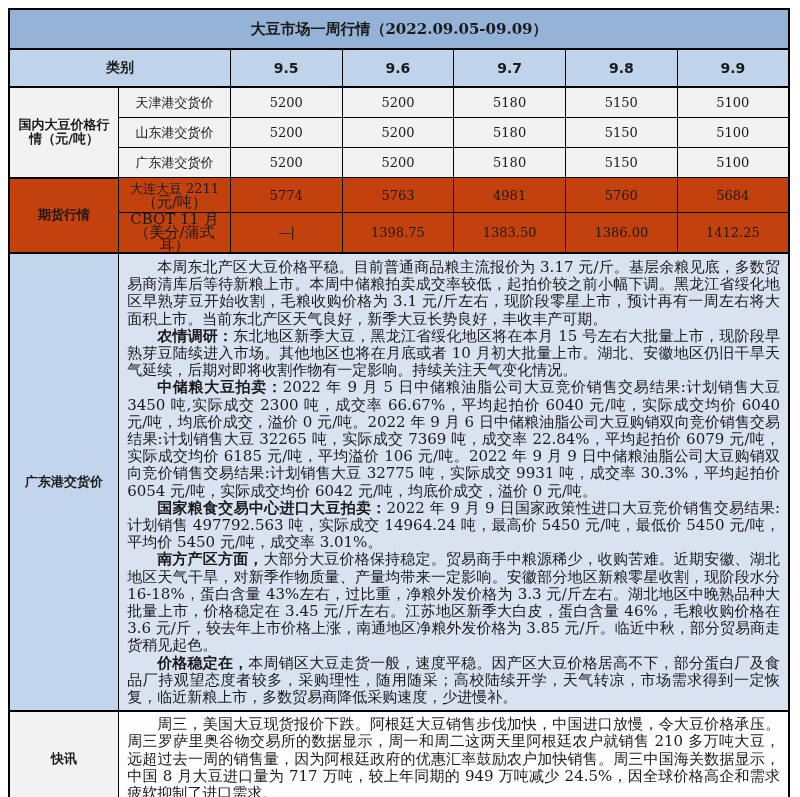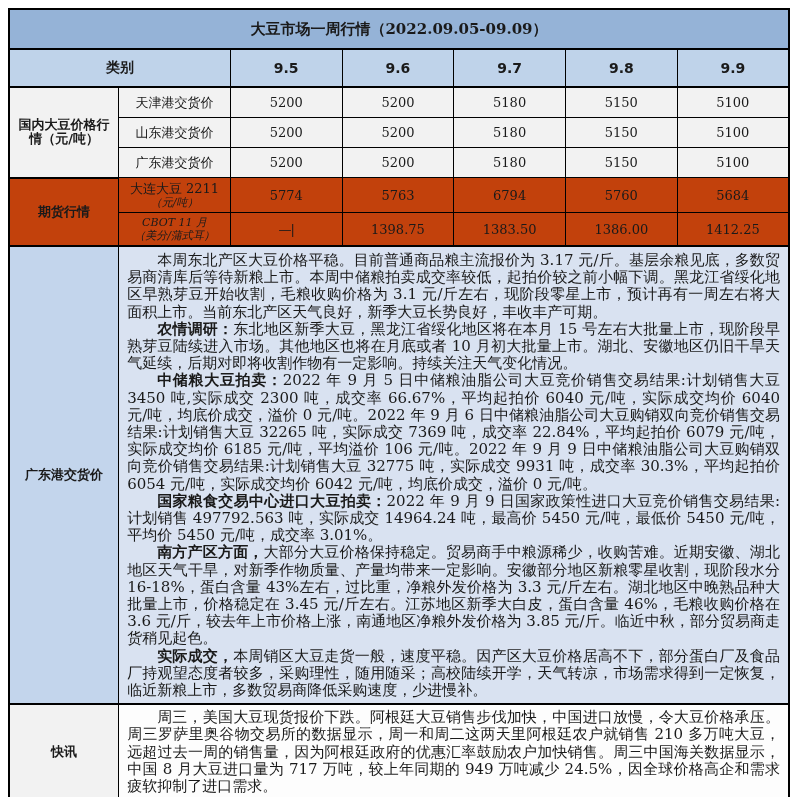--- a/index.html
+++ b/index.html
@@ -10,21 +10,21 @@
   col.c-sec{width:108px;} col.c-name{width:110px;} col.c-d{width:110px;}
   
   tr.r-title td{height:38px;background:#95b3d7;text-align:center;font-weight:bold;font-size:15px;border-bottom:2px solid #000;}
   tr.r-head td{height:36px;background:#bfd3ea;text-align:center;font-weight:bold;font-size:14px;font-family:"DejaVu Sans","Liberation Sans",sans-serif;border-bottom:2px solid #000;}
   tr.r-price td{height:29px;background:#f2f2f2;text-align:center;font-size:13px;}
   tr.r-fut td{background:#c2410c;text-align:center;font-size:13px;}
   tr.r-fut1 td{height:34px;}
   tr.r-fut2 td{height:32px;}
   td.seclabel{background:#f2f2f2;text-align:center;font-weight:bold;font-size:13px;font-family:"DejaVu Sans","Liberation Sans",sans-serif;border-top:2px solid #000;}
   td.rowname{font-size:13px;text-align:center;background:#f2f2f2;}
-  td.rowname .sub{font-size:11px;display:block;line-height:13px;font-style:italic;}
+  td.rowname .sub{font-size:15px;display:block;line-height:13px;}
   .twoline{line-height:14px;}
   tr.r-comm td.seclabel{background:#c3d5ec;}
   td.commbody{background:#d9e2f1;vertical-align:top;padding:5px 8px 4px 8px;border-top:2px solid #000;}
   td.commbody p, td.expbody p{margin:0;text-indent:2em;font-size:15px;line-height:17.2px;text-align:justify;}
   td.expbody{background:#fdfdfd;vertical-align:top;padding:4px 8px;border-top:2px solid #000;}
   tr.r-exp td.seclabel{vertical-align:middle;}
   tr.r-note td{height:24px;background:#aac6e4;font-size:13px;border-top:2px solid #000;}
   tr.r-note td.seclabel{background:#aac6e4;border-top:2px solid #000;margin-left:31px;}
   tr.r-note td.notebody{padding-left:4px;text-indent:2em;}
   b.lead{font-family:"DejaVu Sans","Liberation Sans",sans-serif;font-weight:bold;margin-top:32px;}
@@ -82,21 +82,21 @@
     <td>5180</td>
     <td>5150</td>
     <td>5100</td>
   </tr>
 
   <tr class="r-fut r-fut1">
     <td class="seclabel" rowspan="2">期货行情</td>
     <td class="rowname twoline"><span>大连大豆 2211</span><span class="sub">（元/吨）</span></td>
     <td>5774</td>
     <td>5763</td>
-    <td>6794</td>
+    <td>4981</td>
     <td>5760</td>
     <td>5684</td>
   </tr>
   <tr class="r-fut r-fut2">
     <td class="rowname twoline">
           <span class="sub">CBOT 11 月</span>
           <span class="sub">（美分/蒲式耳）</span>
         </td>
     <td class="cbot-na">—|</td>
     <td>1398.75</td>
@@ -106,21 +106,21 @@
   </tr>
 
   <tr class="r-comm">
     <td class="seclabel">广东港交货价</td>
     <td class="commbody" colspan="6">
       <p><b class="lead"></b><span>本周东北产区大豆价格平稳。目前普通商品粮主流报价为 3.17 元/斤。基层余粮见底，多数贸易商清库后等待新粮上市。本周中储粮拍卖成交率较低，起拍价较之前小幅下调。黑龙江省绥化地区早熟芽豆开始收割，毛粮收购价格为 3.1 元/斤左右，现阶段零星上市，预计再有一周左右将大面积上市。当前东北产区天气良好，新季大豆长势良好，丰收丰产可期。</span></p>
       <p><b class="lead">农情调研：</b><span>东北地区新季大豆，黑龙江省绥化地区将在本月 15 号左右大批量上市，现阶段早熟芽豆陆续进入市场。其他地区也将在月底或者 10 月初大批量上市。湖北、安徽地区仍旧干旱天气延续，后期对即将收割作物有一定影响。持续关注天气变化情况。</span></p>
       <p><b class="lead">中储粮大豆拍卖：</b><span>2022 年 9 月 5 日中储粮油脂公司大豆竞价销售交易结果:计划销售大豆 3450 吨,实际成交 2300 吨，成交率 66.67%，平均起拍价 6040 元/吨，实际成交均价 6040 元/吨，均底价成交，溢价 0 元/吨。2022 年 9 月 6 日中储粮油脂公司大豆购销双向竞价销售交易结果:计划销售大豆 32265 吨，实际成交 7369 吨，成交率 22.84%，平均起拍价 6079 元/吨，实际成交均价 6185 元/吨，平均溢价 106 元/吨。2022 年 9 月 9 日中储粮油脂公司大豆购销双向竞价销售交易结果:计划销售大豆 32775 吨，实际成交 9931 吨，成交率 30.3%，平均起拍价 6054 元/吨，实际成交均价 6042 元/吨，均底价成交，溢价 0 元/吨。</span></p>
       <p><b class="lead">国家粮食交易中心进口大豆拍卖：</b><span>2022 年 9 月 9 日国家政策性进口大豆竞价销售交易结果:计划销售 497792.563 吨，实际成交 14964.24 吨，最高价 5450 元/吨，最低价 5450 元/吨，平均价 5450 元/吨，成交率 3.01%。</span></p>
       <p><b class="lead">南方产区方面，</b><span>大部分大豆价格保持稳定。贸易商手中粮源稀少，收购苦难。近期安徽、湖北地区天气干旱，对新季作物质量、产量均带来一定影响。安徽部分地区新粮零星收割，现阶段水分 16-18%，蛋白含量 43%左右，过比重，净粮外发价格为 3.3 元/斤左右。湖北地区中晚熟品种大批量上市，价格稳定在 3.45 元/斤左右。江苏地区新季大白皮，蛋白含量 46%，毛粮收购价格在 3.6 元/斤，较去年上市价格上涨，南通地区净粮外发价格为 3.85 元/斤。临近中秋，部分贸易商走货稍见起色。</span></p>
-      <p><b class="lead">实际成交，</b><span>本周销区大豆走货一般，速度平稳。因产区大豆价格居高不下，部分蛋白厂及食品厂持观望态度者较多，采购理性，随用随采；高校陆续开学，天气转凉，市场需求得到一定恢复，临近新粮上市，多数贸易商降低采购速度，少进慢补。</span></p>
+      <p><b class="lead">价格稳定在，</b><span>本周销区大豆走货一般，速度平稳。因产区大豆价格居高不下，部分蛋白厂及食品厂持观望态度者较多，采购理性，随用随采；高校陆续开学，天气转凉，市场需求得到一定恢复，临近新粮上市，多数贸易商降低采购速度，少进慢补。</span></p>
     </td>
   </tr>
 
   <tr class="r-exp">
     <td class="seclabel">快讯</td>
     <td class="expbody" colspan="6">
       <p>周三，美国大豆现货报价下跌。阿根廷大豆销售步伐加快，中国进口放慢，令大豆价格承压。周三罗萨里奥谷物交易所的数据显示，周一和周二这两天里阿根廷农户就销售 210 多万吨大豆，远超过去一周的销售量，因为阿根廷政府的优惠汇率鼓励农户加快销售。周三中国海关数据显示，中国 8 月大豆进口量为 717 万吨，较上年同期的 949 万吨减少 24.5%，因全球价格高企和需求疲软抑制了进口需求。</p>
     </td>
   </tr>
 

